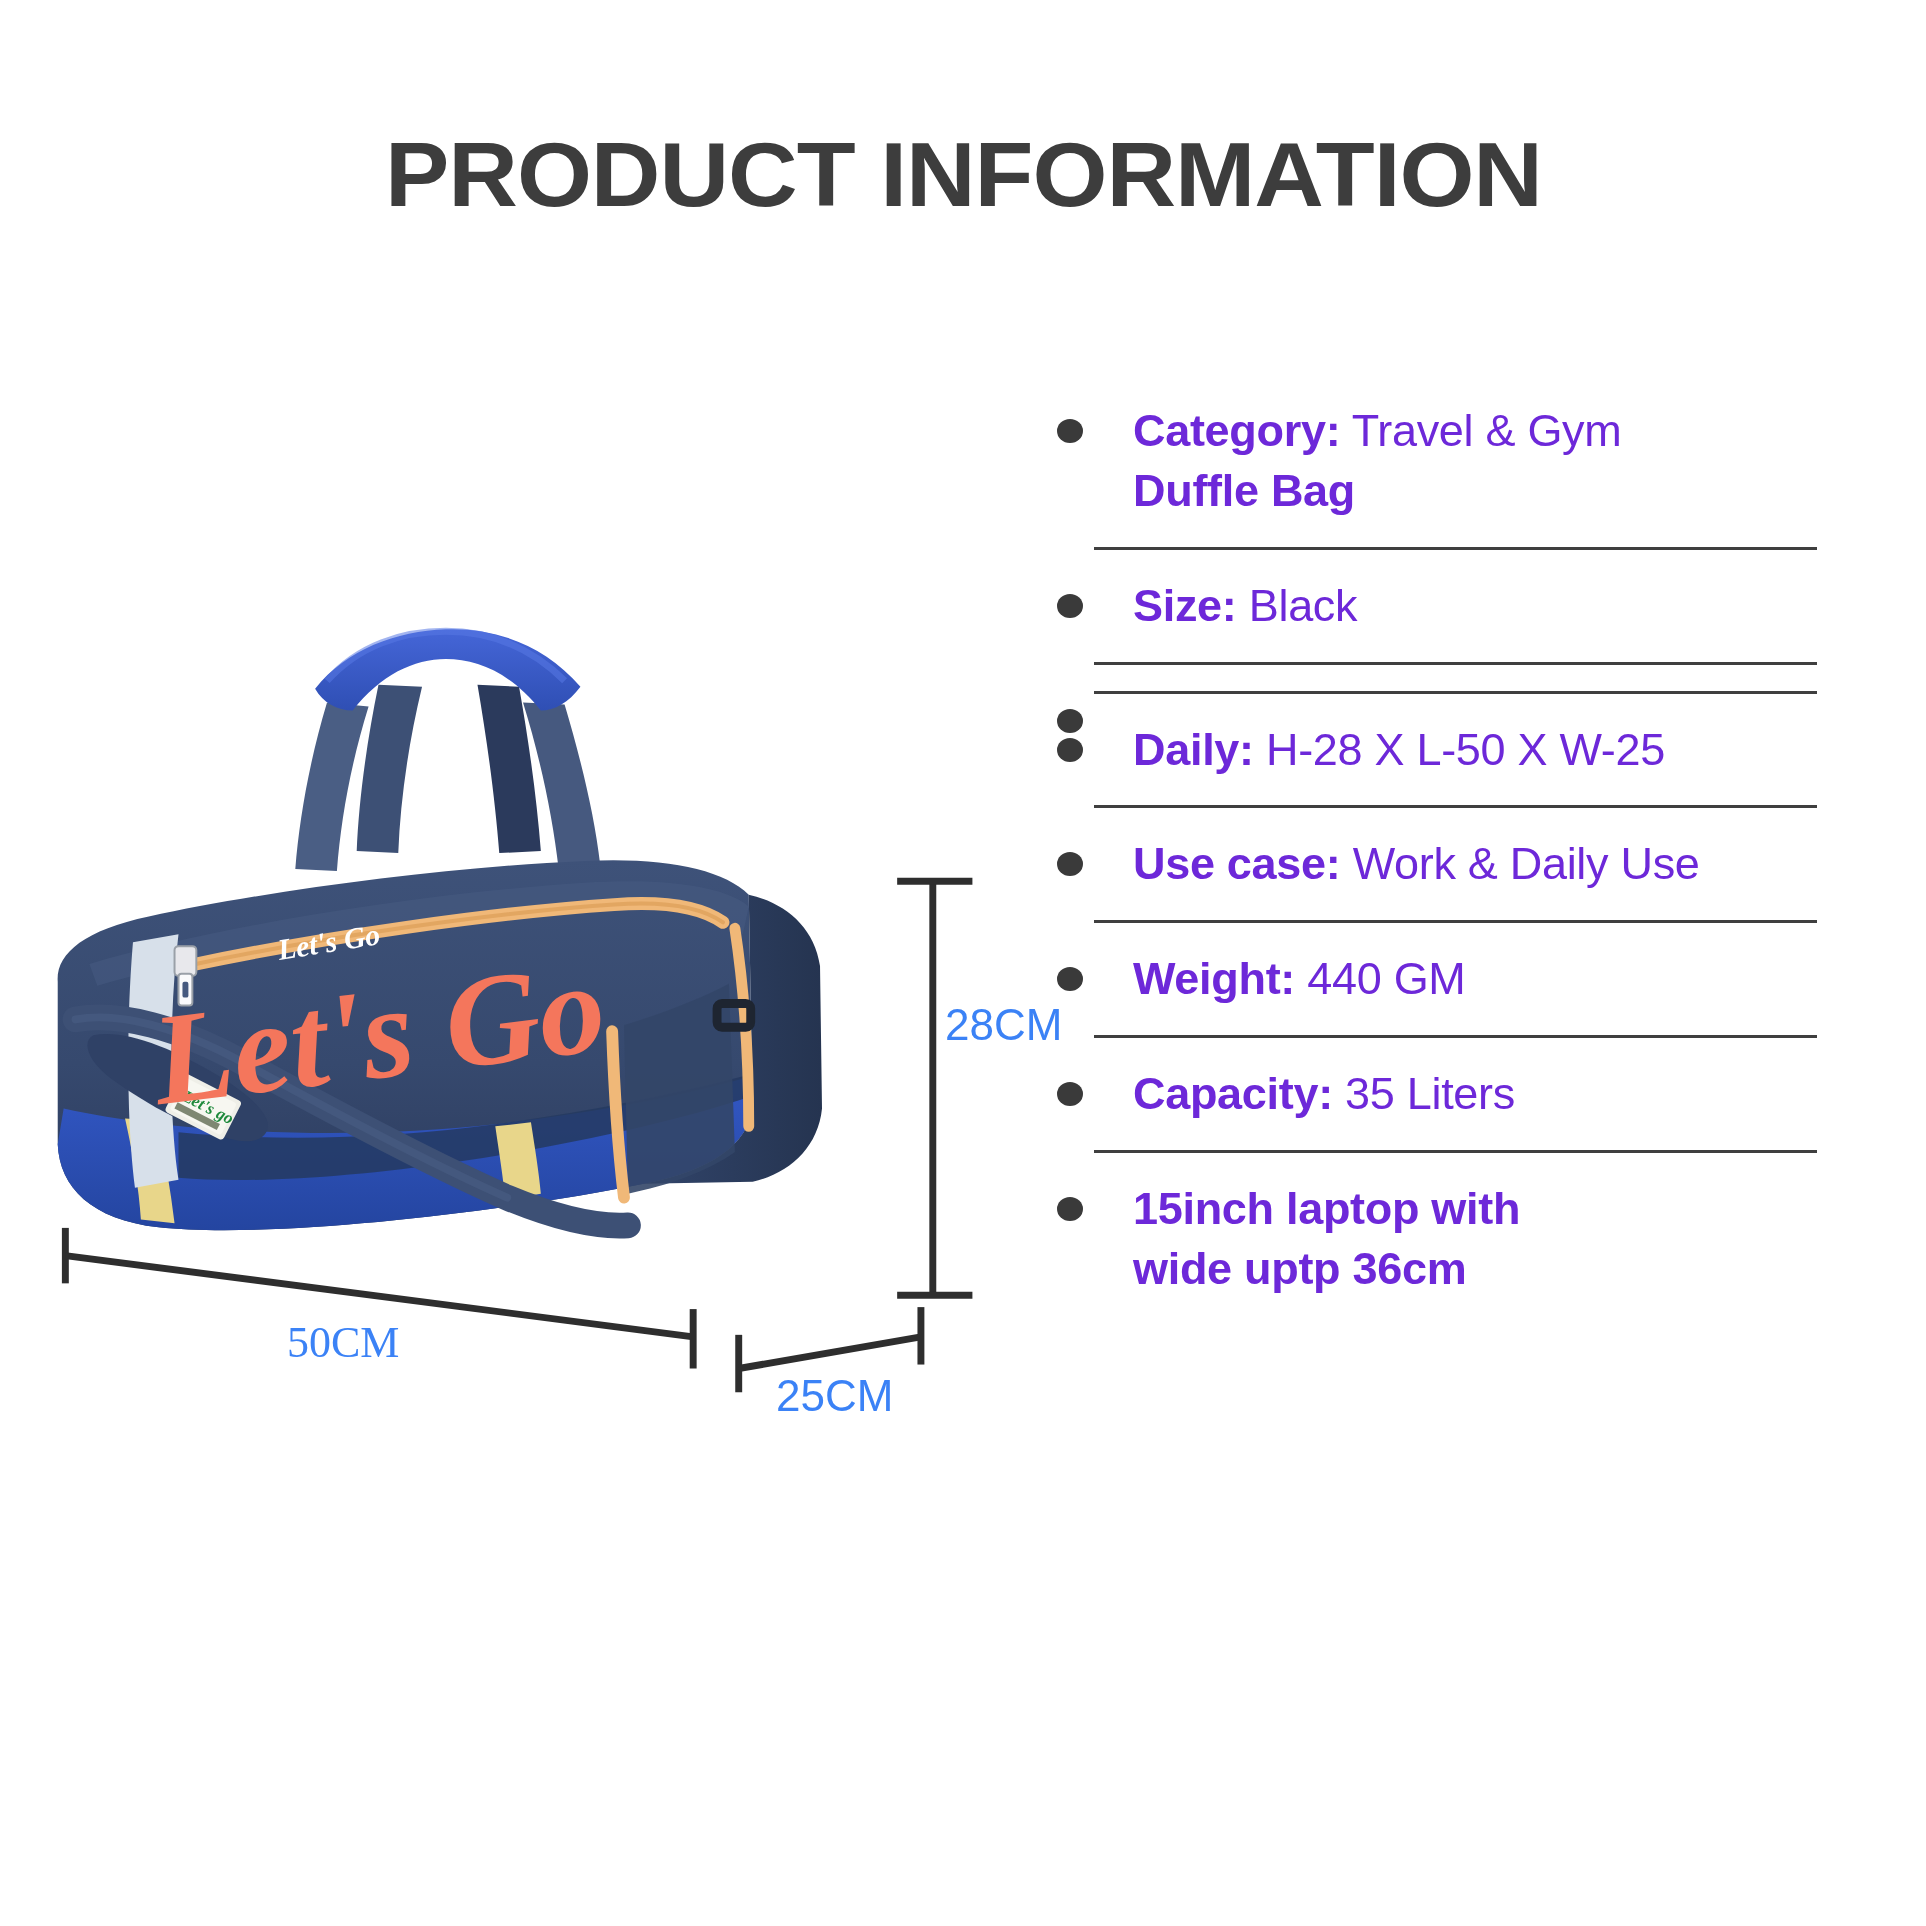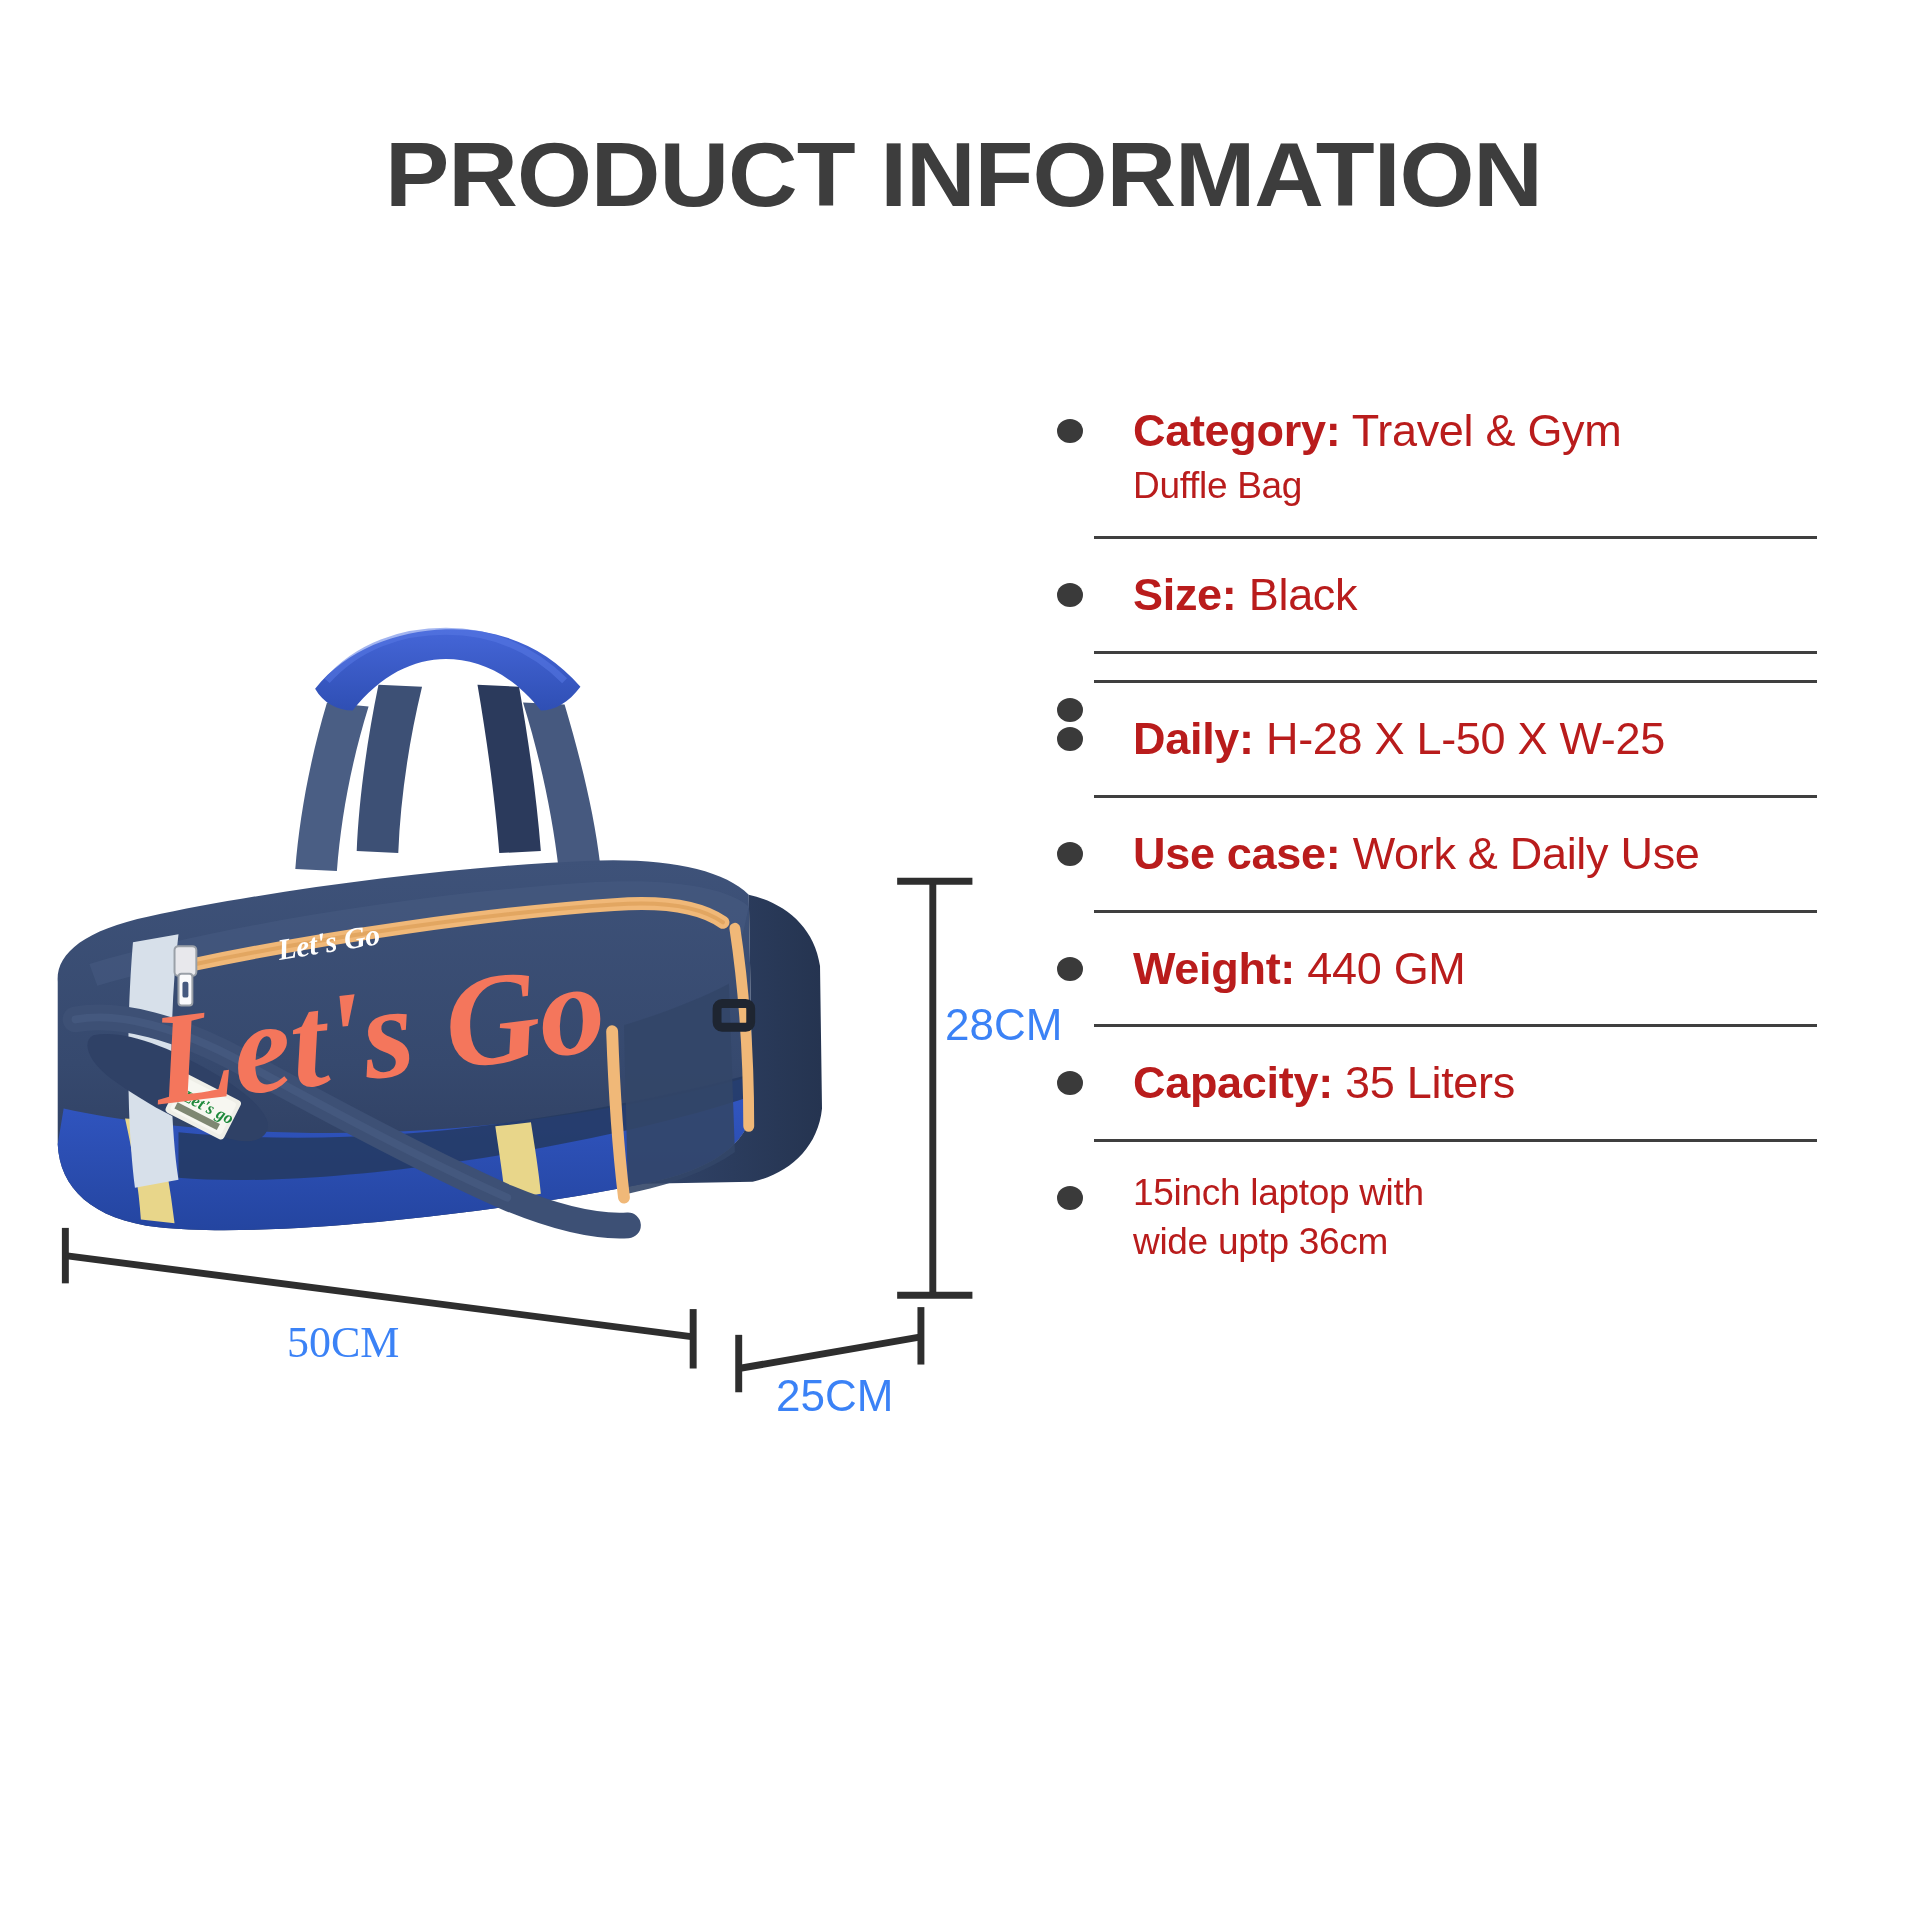--- a/index.html
+++ b/index.html
@@ -37,21 +37,21 @@
   
   #spec-list {
     position: absolute;
     left: 1044px;
     top: 401px;
     width: 792px;
   }
   .spec-item {
     position: relative;
     padding-left: 89px;
-    color: #b91c1c;
+    color: #6d28d9;
   }
   .spec-bullet {
     position: absolute;
     left: 13px;
     top: 18px;
     width: 26px;
     height: 24px;
     border-radius: 50%;
     background: #3a3a3a;
   }
@@ -60,22 +60,22 @@
     line-height: 1.33;
     font-weight: 400;
     letter-spacing: -0.3px;
   }
   .spec-label {
     font-weight: 700;
   }
   .spec-value { font-weight: 400; }
   .spec-sub {
     display: block;
-    font-weight: 400;
-    font-size: 37px;
+    font-weight: 700;
+    font-size: 45px;
     line-height: 1.33;
   }
   .spec-divider {
     height: 0;
     border-top: 3px solid #3f3f3f;
     margin: 26px 0 26px 50px;
     width: 723px;
   }
 
   

